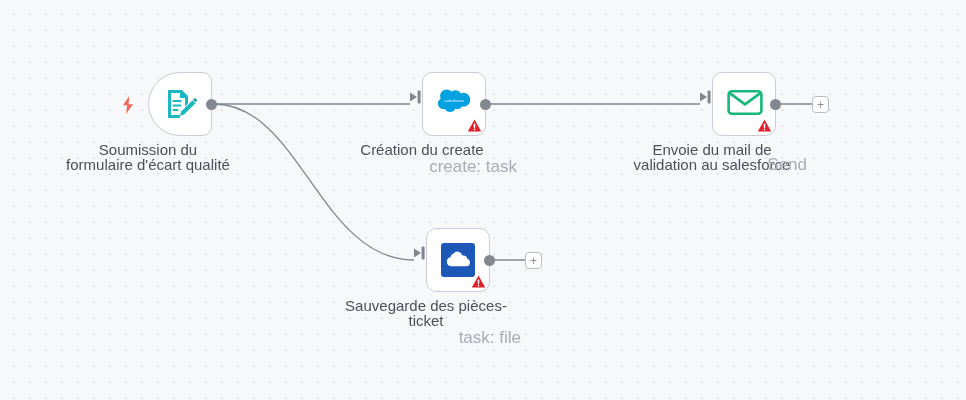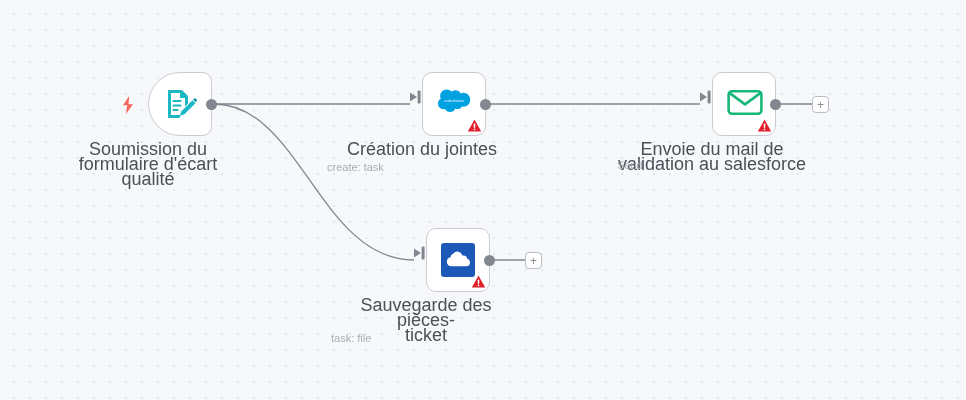--- a/index.html
+++ b/index.html
@@ -87,32 +87,32 @@
   }
 
   
   .node-label {
     position: absolute;
     top: 70px;
     left: 50%;
     transform: translateX(-50%);
     width: 190px;
     text-align: center;
-    font-size: 18px;
+    font-size: 15px;
     line-height: 15px;
     color: #4b5058;
     white-space: pre-line;
   }
   .node-sublabel {
     position: absolute;
     left: 50%;
     transform: translateX(-50%);
     width: 190px;
-    text-align: left;
-    font-size: 11px;
+    text-align: right;
+    font-size: 17px;
     line-height: 14px;
     color: #a8adb5;
   }
 
   
   .trigger-bolt {
     position: absolute;
     width: 14px;
     height: 18px;
   }
@@ -197,21 +197,21 @@
       <span class="node-warning">
         <svg viewBox="0 0 15 15" width="15" height="15">
           <path d="M7.5 1.6 L14.2 13.4 H0.8 Z" fill="#e0202a"></path>
           <rect x="6.75" y="5.6" width="1.5" height="4.3" rx="0.7" fill="#ffffff"></rect>
           <circle cx="7.5" cy="11.4" r="0.85" fill="#ffffff"></circle>
         </svg>
       </span>
       <span class="port-out"></span>
     </div>
 
-    <div class="node-label">Création du jointes</div>
+    <div class="node-label">Création du create</div>
     <div class="node-sublabel" style="top:88px;">create: task</div>
   </div>
 
   <div style="position:absolute; left:712px; top:72px;">
     <span class="port-in" style="position:absolute;left:-12px;top:25px;">
       <svg viewBox="0 0 12 14" width="12" height="14">
         <path d="M0 2.5 L7 7 L0 11.5 Z" fill="#82868e"></path>
         <rect x="7.6" y="0.5" width="3" height="13" rx="1.1" fill="#82868e"></rect>
       </svg>
     </span>

